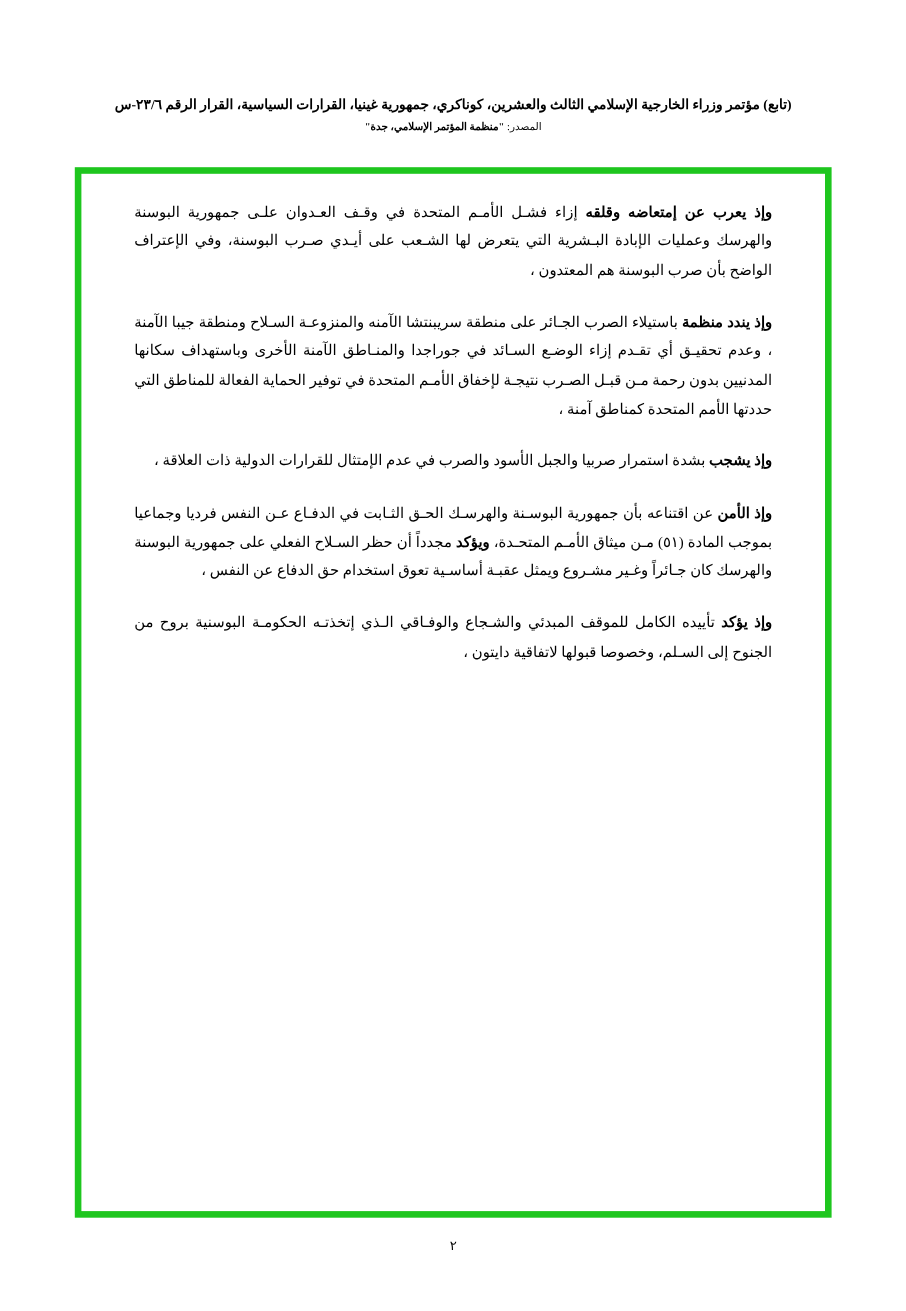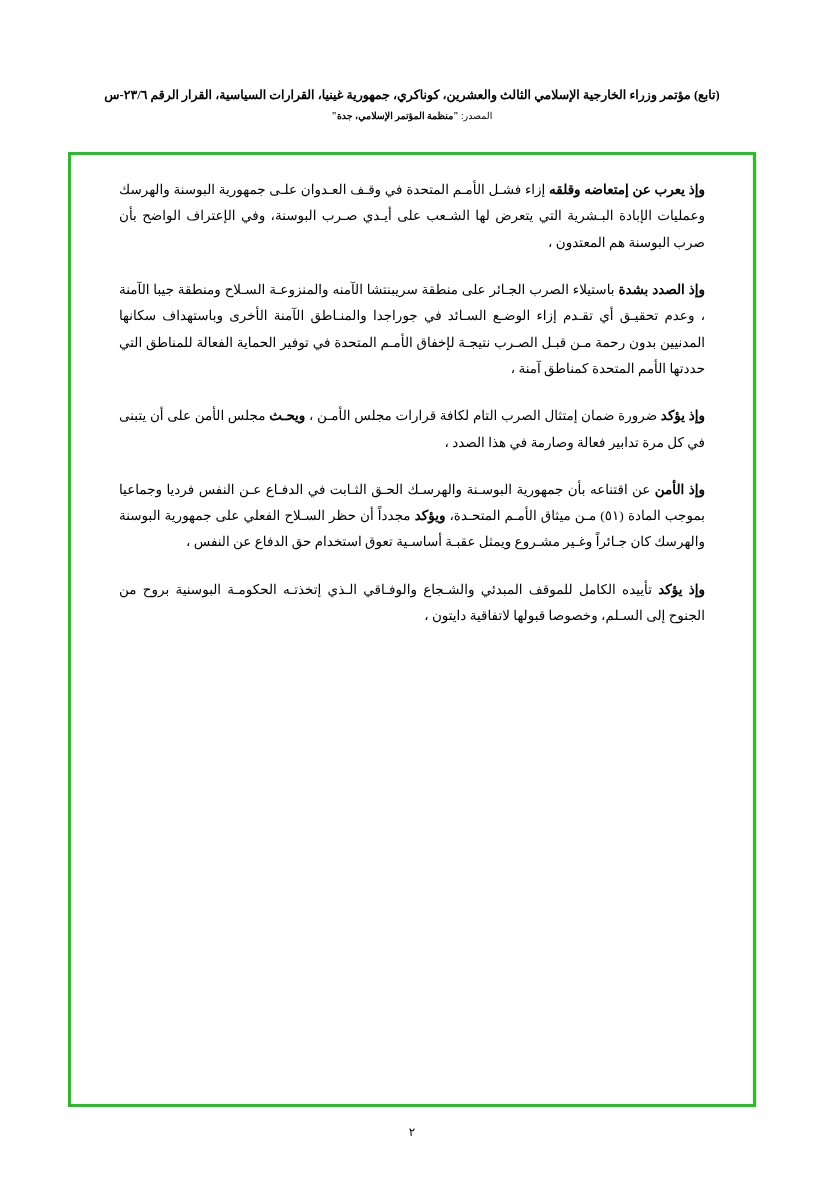--- a/index.html
+++ b/index.html
@@ -44,21 +44,21 @@
   }
   .source-label {
     font-weight: normal;
   }
   .frame {
     position: absolute;
     top: 152px;
     right: 68px;
     left: 68px;
     height: 955px;
-    border: 3px solid #14b8a6;
+    border: 6px solid #14b8a6;
     box-sizing: border-box;
     background: #ffffff;
   }
   .frame-inner {
     padding: 22px 48px 10px 48px;
     direction: rtl;
   }
   .para {
     font-size: 13.5px;
     line-height: 1.95;
@@ -100,27 +100,27 @@
   </div>
 
   <div class="frame" style="border-color: rgb(30, 198, 30);">
     <div class="frame-inner">
 
       <p class="para">
         <span class="lead">وإذ يعرب عن إمتعاضه وقلقه</span><span> إزاء فشـل الأمـم المتحدة في وقـف العـدوان علـى جمهورية البوسنة والهرسك وعمليات الإبادة البـشرية التي يتعرض لها الشـعب على أيـدي صـرب البوسنة، وفي الإعتراف الواضح بأن صرب البوسنة هم المعتدون ،</span>
       </p>
 
       <p class="para">
-        <span class="lead">وإذ الصدد بشدة</span><span> باستيلاء الصرب الجـائر على منطقة سريبنتشا الآمنه والمنزوعـة السـلاح ومنطقة جيبا الآمنة ، وعدم تحقيـق أي تقـدم إزاء الوضـع السـائد في جوراجدا والمنـاطق الآمنة الأخرى وباستهداف سكانها المدنيين بدون رحمة مـن قبـل الصـرب نتيجـة لإخفاق الأمـم المتحدة في توفير الحماية الفعالة للمناطق التي حددتها الأمم المتحدة كمناطق آمنة ،</span>
+        <span class="lead">وإذ يندد منظمة</span><span> باستيلاء الصرب الجـائر على منطقة سريبنتشا الآمنه والمنزوعـة السـلاح ومنطقة جيبا الآمنة ، وعدم تحقيـق أي تقـدم إزاء الوضـع السـائد في جوراجدا والمنـاطق الآمنة الأخرى وباستهداف سكانها المدنيين بدون رحمة مـن قبـل الصـرب نتيجـة لإخفاق الأمـم المتحدة في توفير الحماية الفعالة للمناطق التي حددتها الأمم المتحدة كمناطق آمنة ،</span>
       </p>
 
+      <p class="para">
+        <span class="lead">وإذ يشجب</span><span> بشدة استمرار صربيا والجبل الأسود والصرب في عدم الإمتثال للقرارات الدولية ذات العلاقة ،</span>
+      </p>
 
-      <p class="para">
-        <span class="lead">وإذ يؤكد</span><span> ضرورة ضمان إمتثال الصرب التام لكافة قرارات مجلس الأمـن ، </span><span class="bold">ويحـث</span><span> مجلس الأمن على أن يتبنى في كل مرة تدابير فعالة وصارمة في هذا الصدد ،</span>
-      </p>
 
 
       <p class="para">
         <span class="lead">وإذ الأمن</span><span> عن اقتناعه بأن جمهورية البوسـنة والهرسـك الحـق الثـابت في الدفـاع عـن النفس فرديا وجماعيا بموجب المادة (٥١) مـن ميثاق الأمـم المتحـدة، </span><span class="bold">ويؤكد</span><span> مجدداً أن حظر السـلاح الفعلي على جمهورية البوسنة والهرسك كان جـائراً وغـير مشـروع ويمثل عقبـة أساسـية تعوق استخدام حق الدفاع عن النفس ،</span>
       </p>
 
 
       <p class="para">
         <span class="lead">وإذ يؤكد</span><span> تأييده الكامل للموقف المبدئي والشـجاع والوفـاقي الـذي إتخذتـه الحكومـة البوسنية بروح من الجنوح إلى السـلم، وخصوصا قبولها لاتفاقية دايتون ،</span>
       </p>

